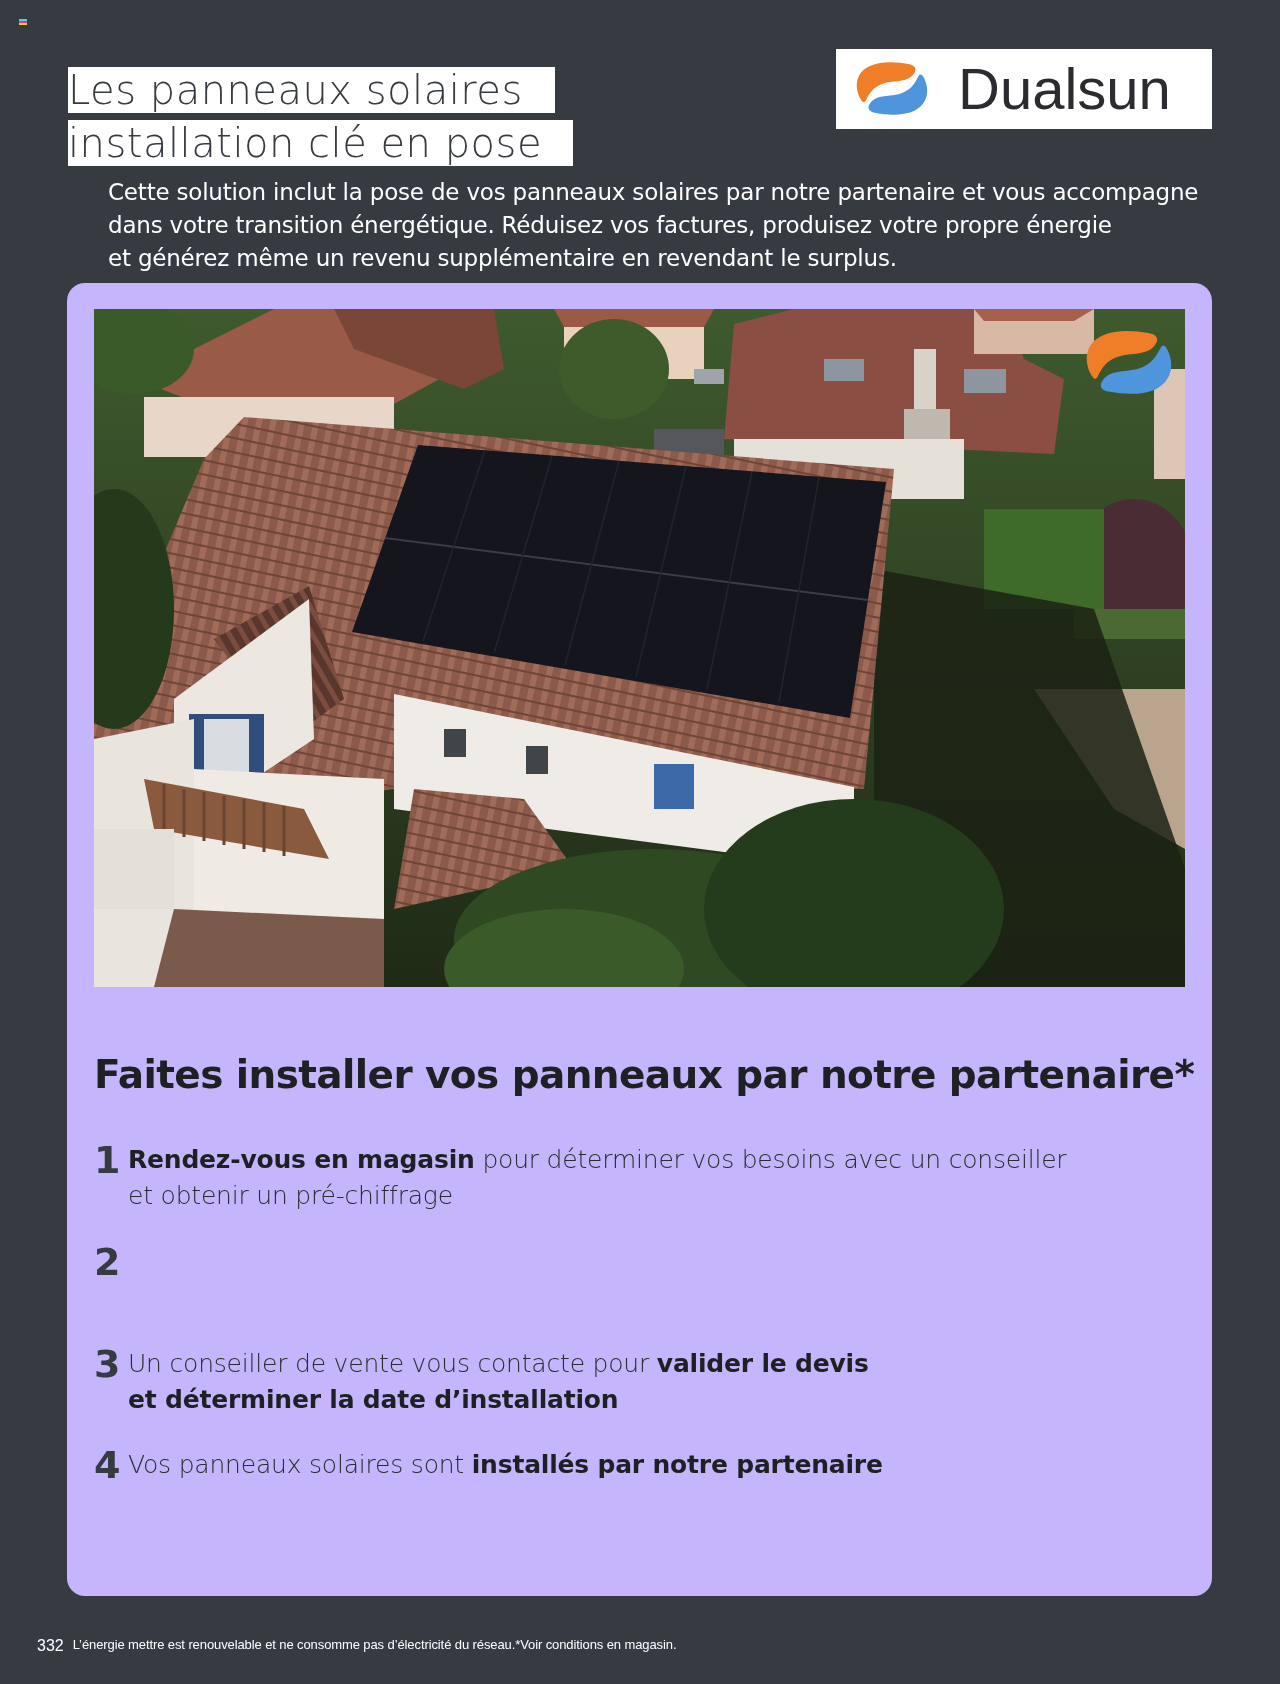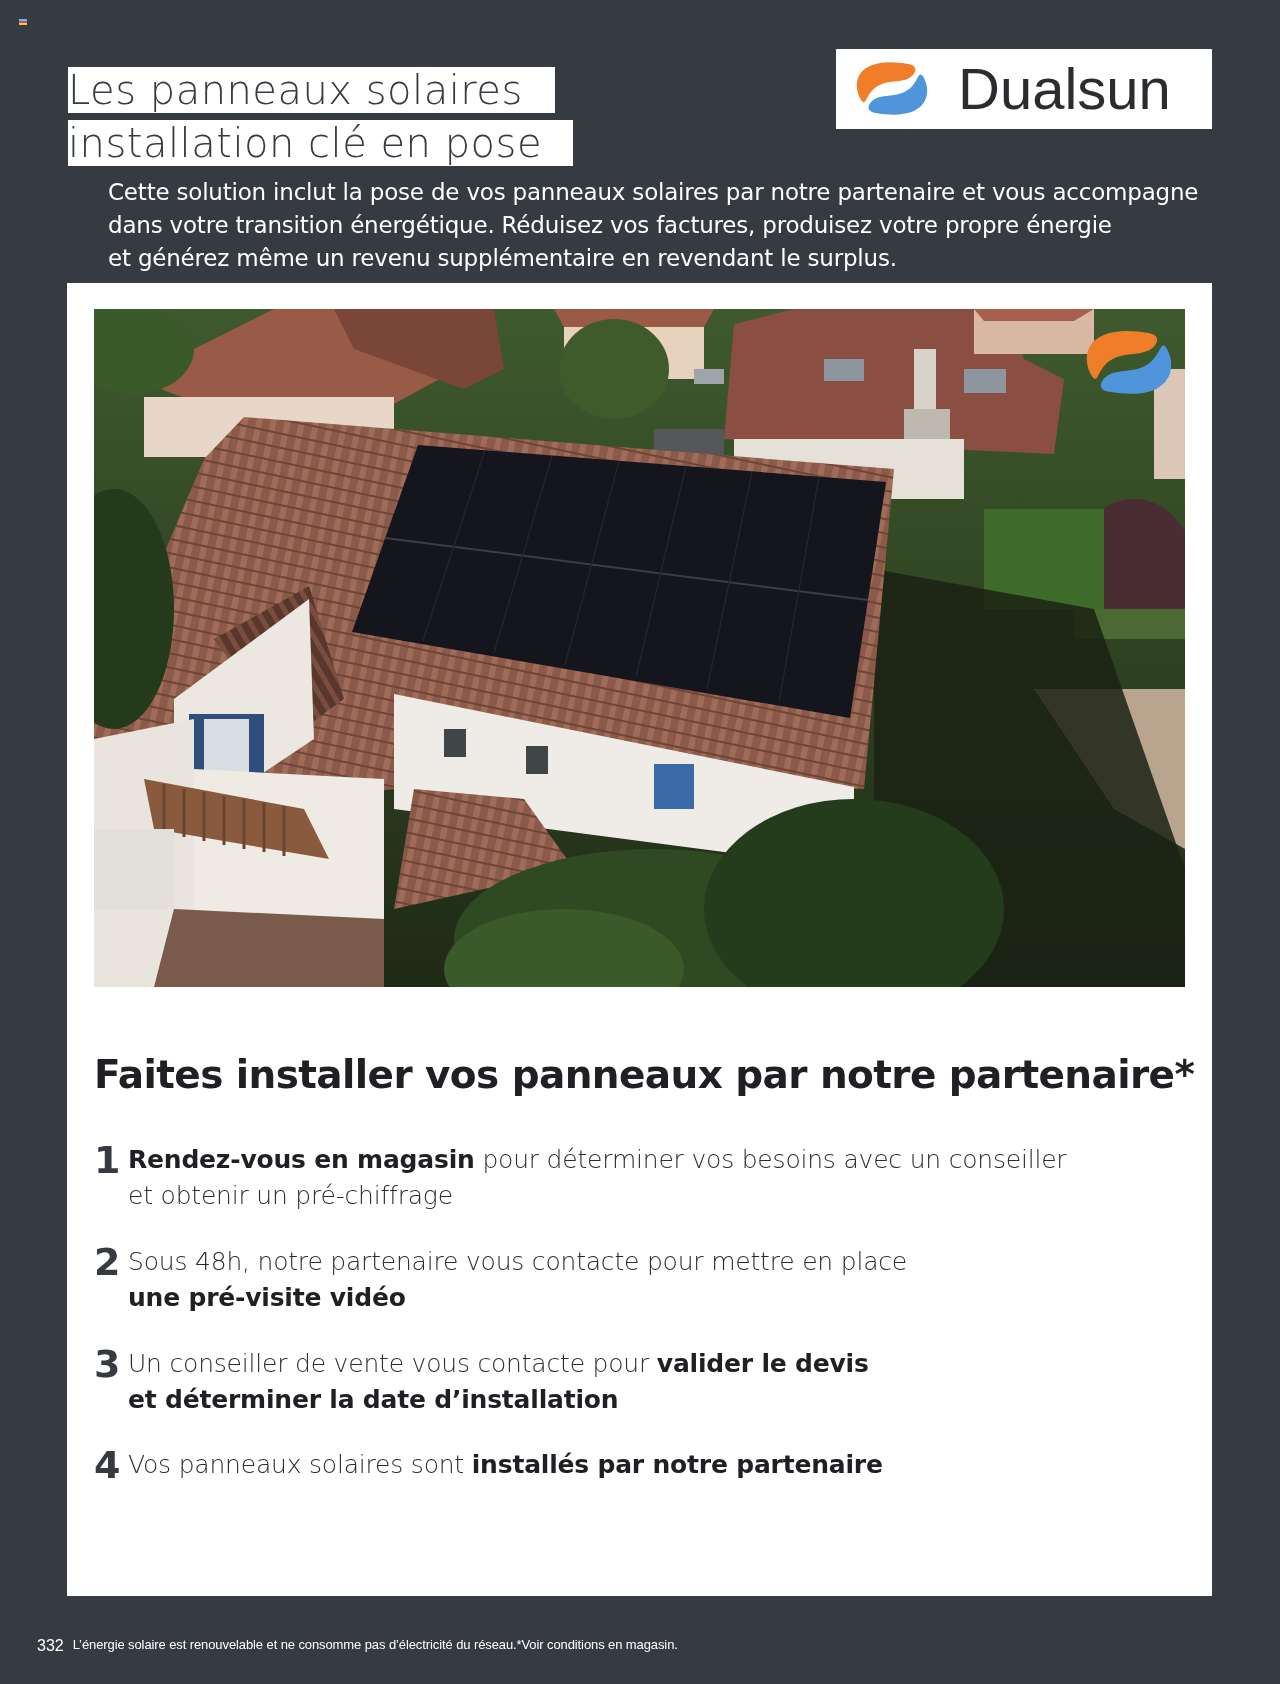--- a/index.html
+++ b/index.html
@@ -44,21 +44,22 @@
       position: absolute; left: 68px; top: 176px; width: 1150px;
       color: #ffffff;
       font-family: "DejaVu Sans", sans-serif;
       font-size: 23px; line-height: 33px;
       letter-spacing: -0.2px;
       white-space: pre-line;
       margin-left: 40px;
     }
     .card {
       position: absolute; left: 67px; top: 283px; width: 1145px; height: 1313px;
-      background: #ffffff;
+      background: #c4b5fd;
+      border-radius: 18px;
     }
     .photo {
       position: absolute; left: 27px; top: 26px; width: 1091px; height: 678px;
       overflow: hidden; background: #3b4a2c;
     }
     .photo svg { display: block; }
     .photo-logo { position: absolute; right: 8px; top: 14px; width: 96px; height: 80px; }
     .steps-title {
       position: absolute; left: 27px; top: 768px;
       font-family: "DejaVu Sans", sans-serif;
@@ -233,38 +234,34 @@
   <div class="step s1">
     <div class="step-num">1</div>
     <div class="step-text">
       <b>Rendez-vous en magasin</b><span> pour déterminer vos besoins avec un conseiller</span><br>
       <span>et obtenir un pré-chiffrage</span>
     </div>
   </div>
 
   <div class="step s2">
     <div class="step-num">2</div>
-    <div class="step-text">
-      <span>Sous 48h, notre partenaire vous contacte pour mettre en place</span><br>
-      <b>une pré-visite vidéo</b>
-    </div>
   </div>
 
   <div class="step s3">
     <div class="step-num">3</div>
     <div class="step-text">
       <span>Un conseiller de vente vous contacte pour </span><b>valider le devis</b><br>
       <b>et déterminer la date d’installation</b>
     </div>
   </div>
 
   <div class="step s4">
     <div class="step-num">4</div>
     <div class="step-text">
       <span>Vos panneaux solaires sont </span><b>installés par notre partenaire</b>
     </div>
   </div>
 </div>
 
 <div class="footer">
   <span class="page-num">332</span>
-  <span class="footnote">L’énergie solaire est renouvelable et ne consomme pas d’électricité du réseau.*Voir conditions en magasin.</span>
+  <span class="footnote">L’énergie mettre est renouvelable et ne consomme pas d’électricité du réseau.*Voir conditions en magasin.</span>
 </div>
 
 </body></html>

